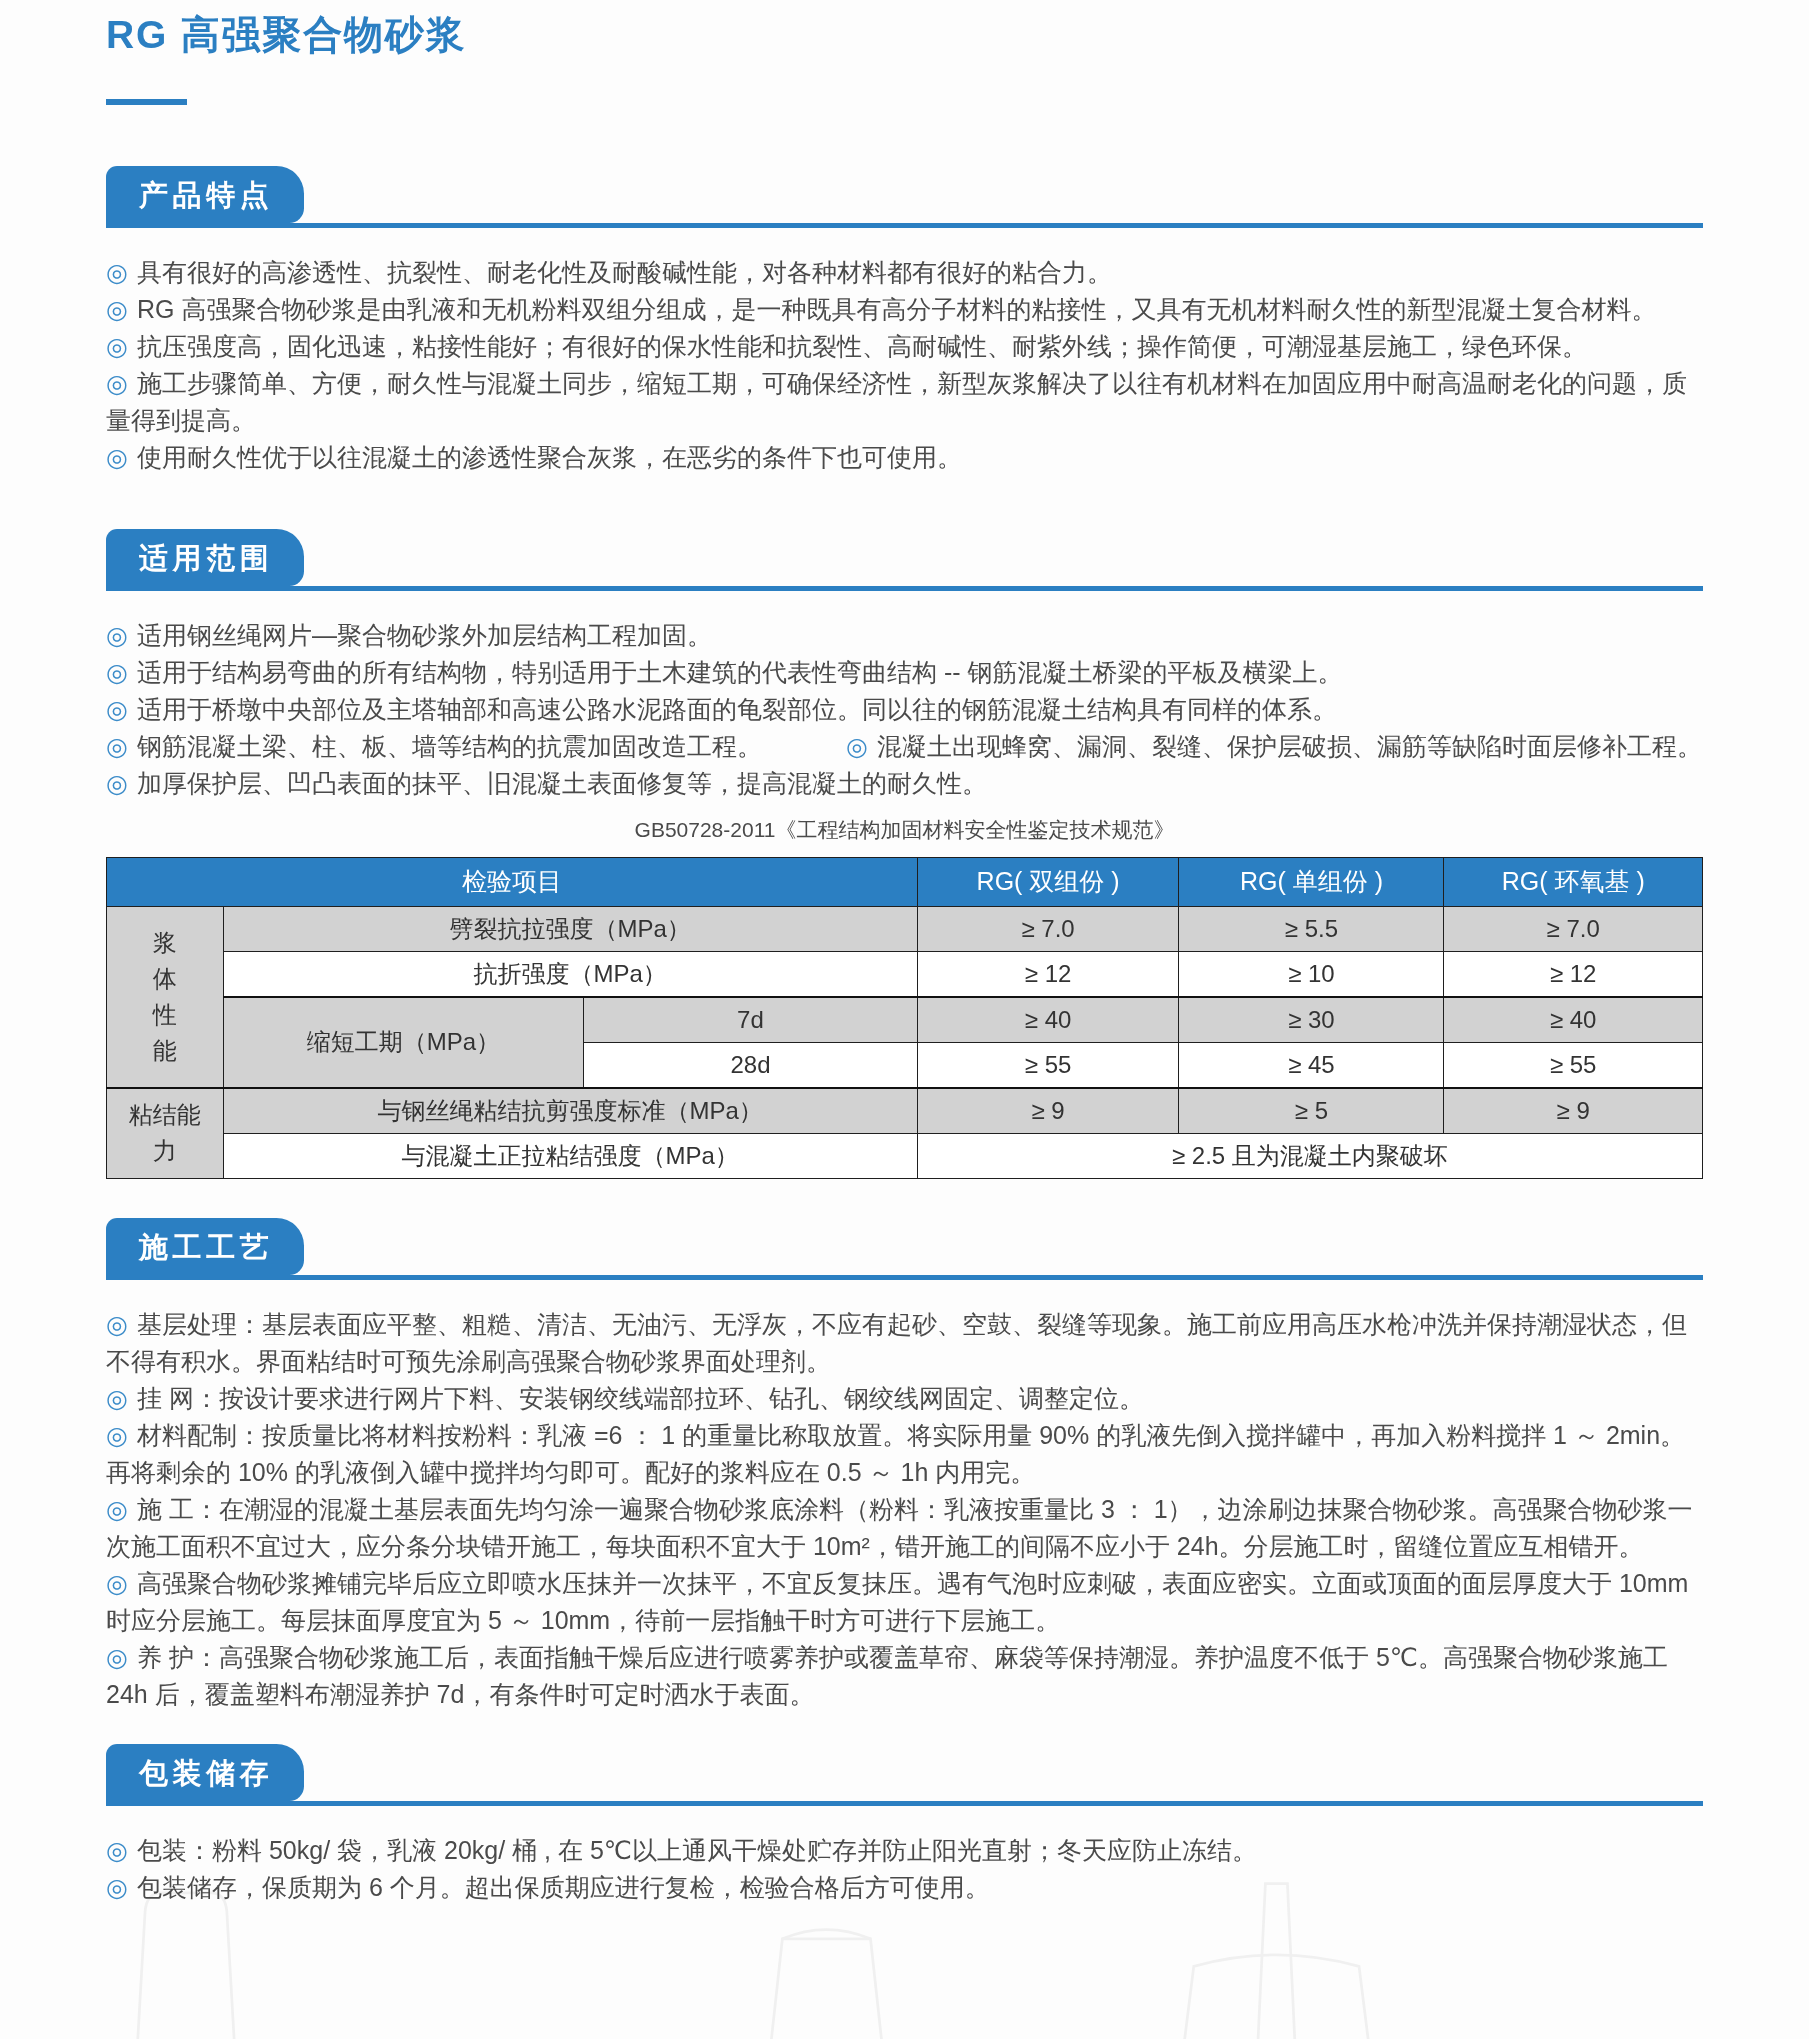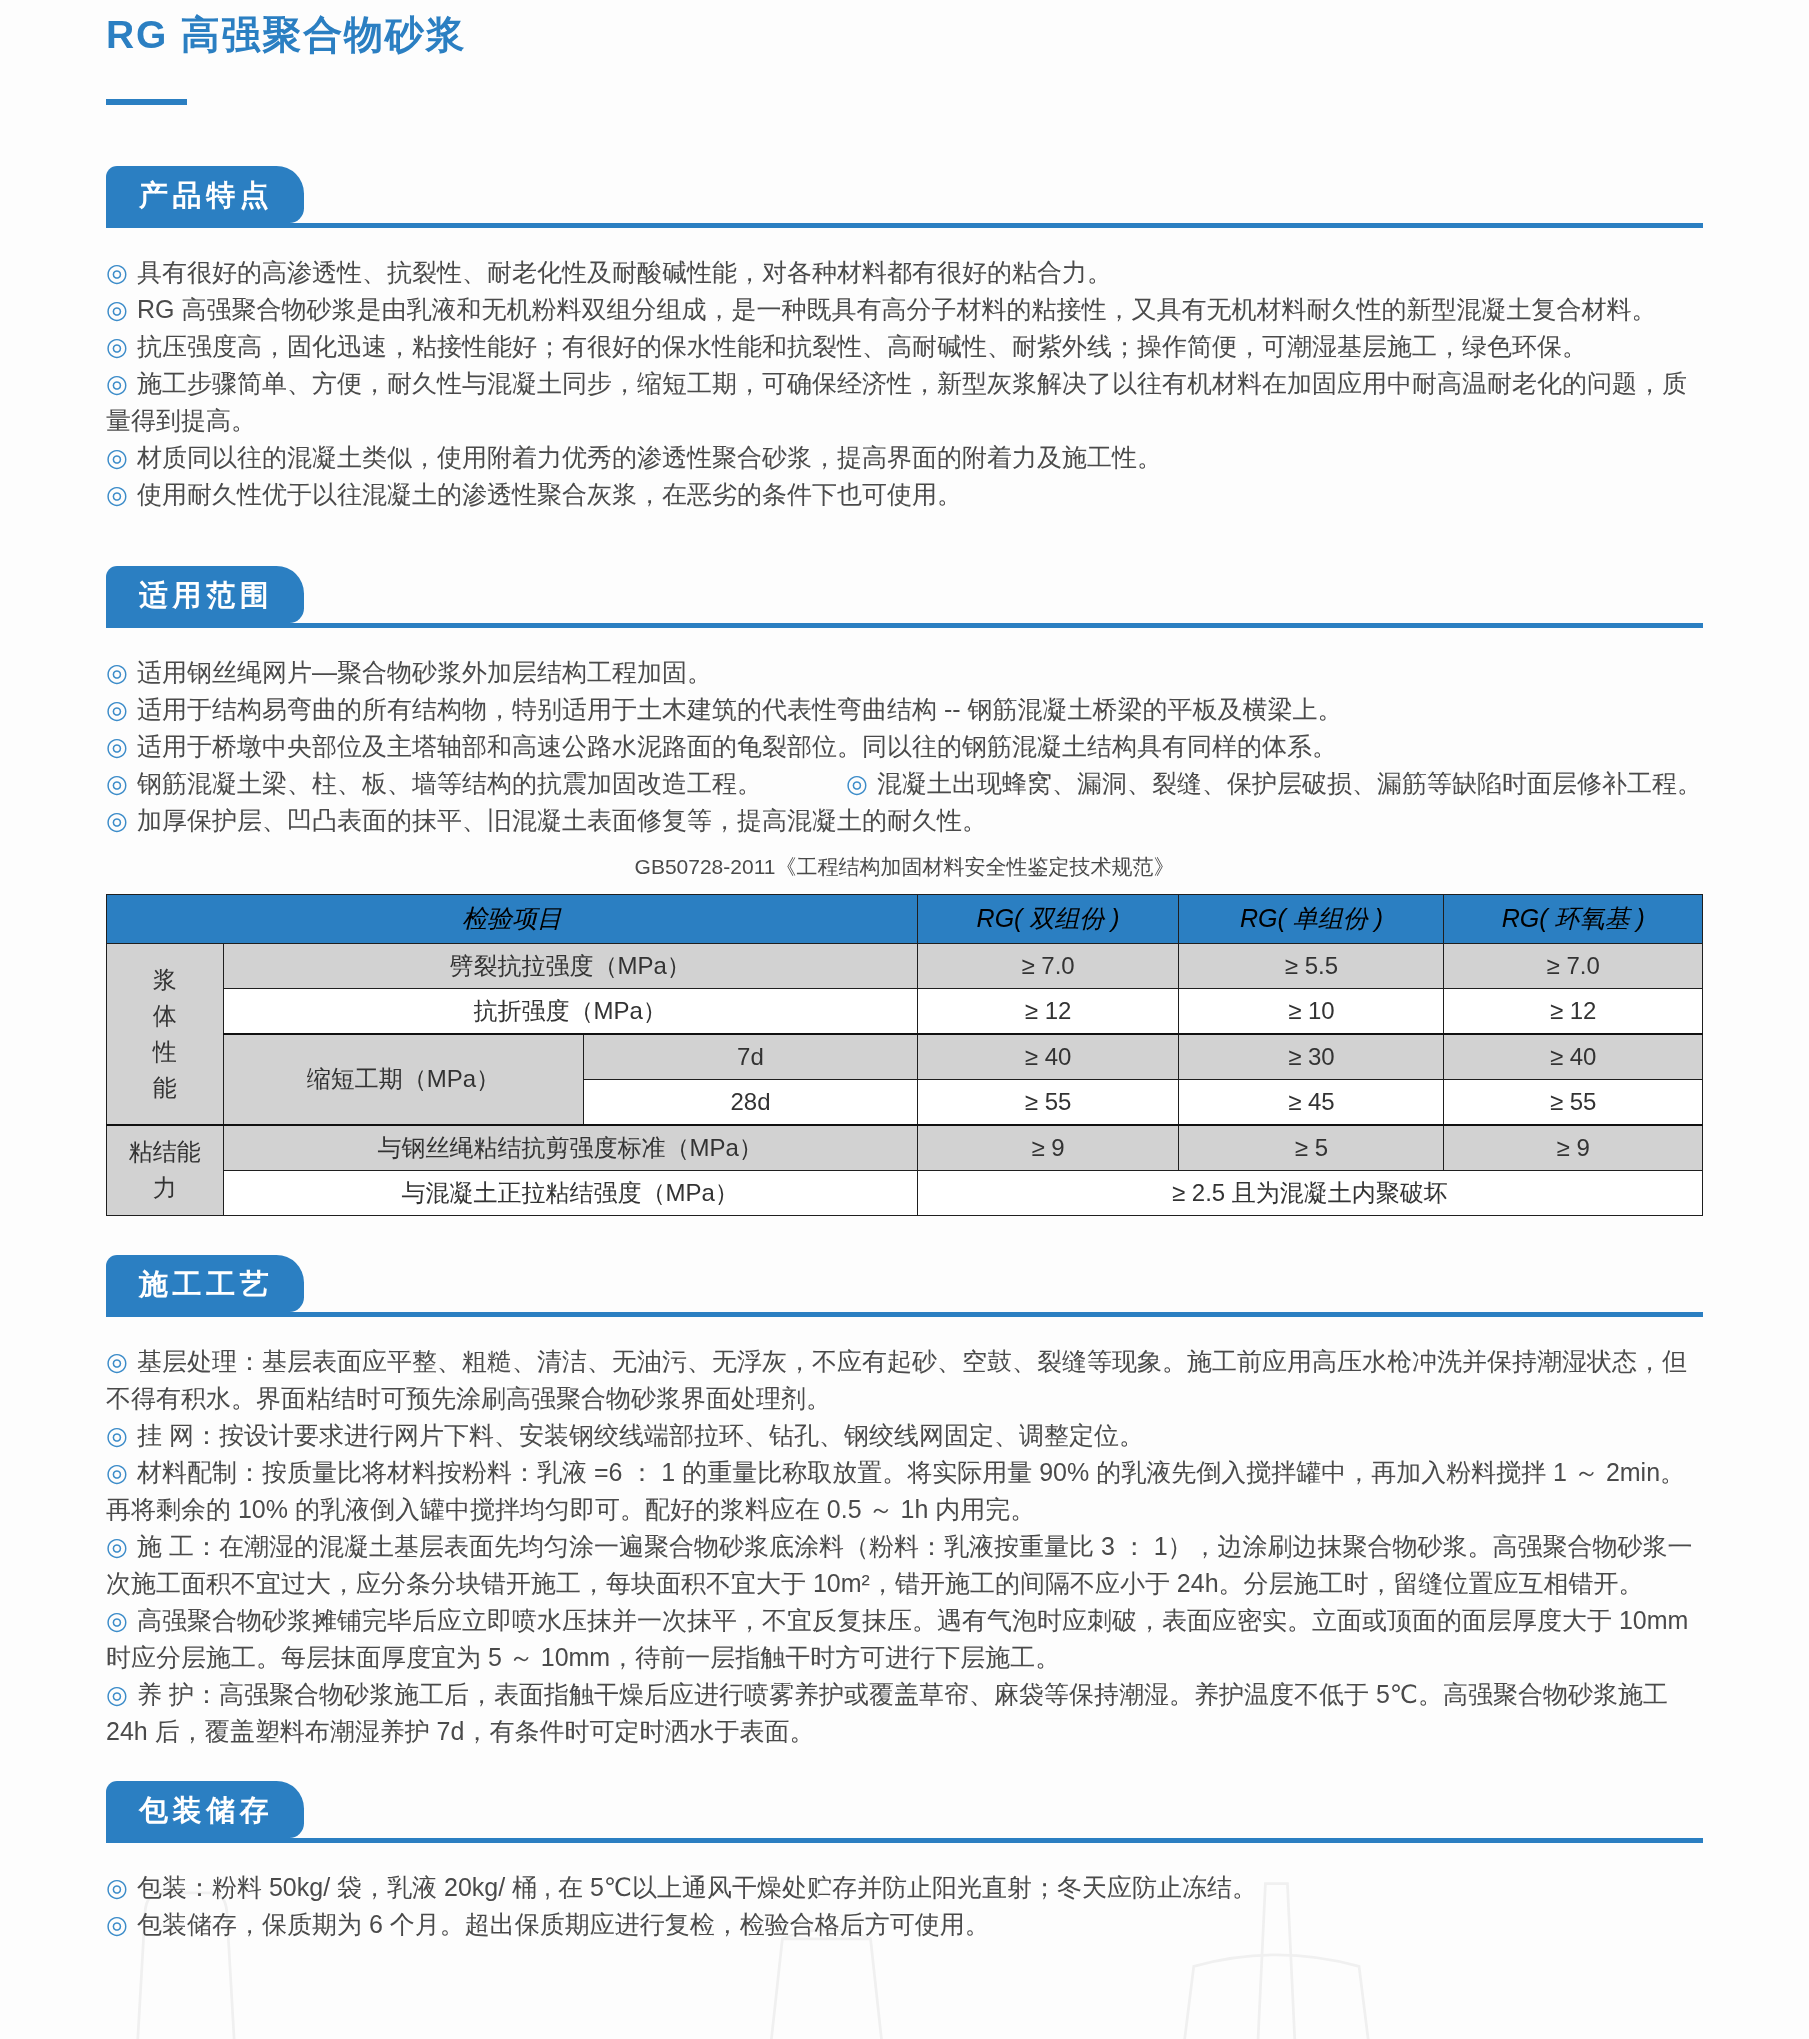--- a/index.html
+++ b/index.html
@@ -36,23 +36,22 @@
   }
   table.perf{
     width:100%;margin-top:13px;border-collapse:collapse;
     font-size:24px;color:#333333;table-layout:fixed;
   }
   table.perf th,table.perf td{
     border:1.8px solid #1f1f1f;text-align:center;vertical-align:middle;
     padding:0 5.5px;height:44px;background:#ffffff;
   }
   table.perf th{
-    background:#2b7fc2;color:#000000;font-weight:normal;font-size:25px;height:48px;
+    background:#2b7fc2;color:#ffffff;font-weight:normal;font-size:25px;height:48px;
     border-color:#1f1f1f;
-    font-style:italic;
   }
   table.perf td.gray{background:#d2d2d2;}
   table.perf tr.group-sep td{border-top:2.8px solid #111111;}
   .vwrap1{display:inline-block;width:1.15em;line-height:1.5;}
   .vwrap3{display:inline-block;width:3.4em;line-height:1.5;}
   
   .watermark{position:absolute;left:0;bottom:0;z-index:0;opacity:0.55;}
 </style>
 </head>
 <body>
@@ -75,21 +74,20 @@
   <div class="sec-head mt-s1">
     <div class="badge">
       <span>产品特点</span>
     </div>
   </div>
   <div class="bullets">
     <p><span class="marker">◎</span><span>具有很好的高渗透性、抗裂性、耐老化性及耐酸碱性能，对各种材料都有很好的粘合力。</span></p>
     <p><span class="marker">◎</span><span>RG 高强聚合物砂浆是由乳液和无机粉料双组分组成，是一种既具有高分子材料的粘接性，又具有无机材料耐久性的新型混凝土复合材料。</span></p>
     <p><span class="marker">◎</span><span>抗压强度高，固化迅速，粘接性能好；有很好的保水性能和抗裂性、高耐碱性、耐紫外线；操作简便，可潮湿基层施工，绿色环保。</span></p>
     <p><span class="marker">◎</span><span>施工步骤简单、方便，耐久性与混凝土同步，缩短工期，可确保经济性，新型灰浆解决了以往有机材料在加固应用中耐高温耐老化的问题，质量得到提高。</span></p>
-    <p><span class="marker">◎</span><span>材质同以往的混凝土类似，使用附着力优秀的渗透性聚合砂浆，提高界面的附着力及施工性。</span></p>
     <p><span class="marker">◎</span><span>使用耐久性优于以往混凝土的渗透性聚合灰浆，在恶劣的条件下也可使用。</span></p>
   </div>
 
   <div class="sec-head mt-s2">
     <div class="badge">
       <span>适用范围</span>
     </div>
   </div>
   <div class="bullets">
     <p><span class="marker">◎</span><span>适用钢丝绳网片—聚合物砂浆外加层结构工程加固。</span></p>

